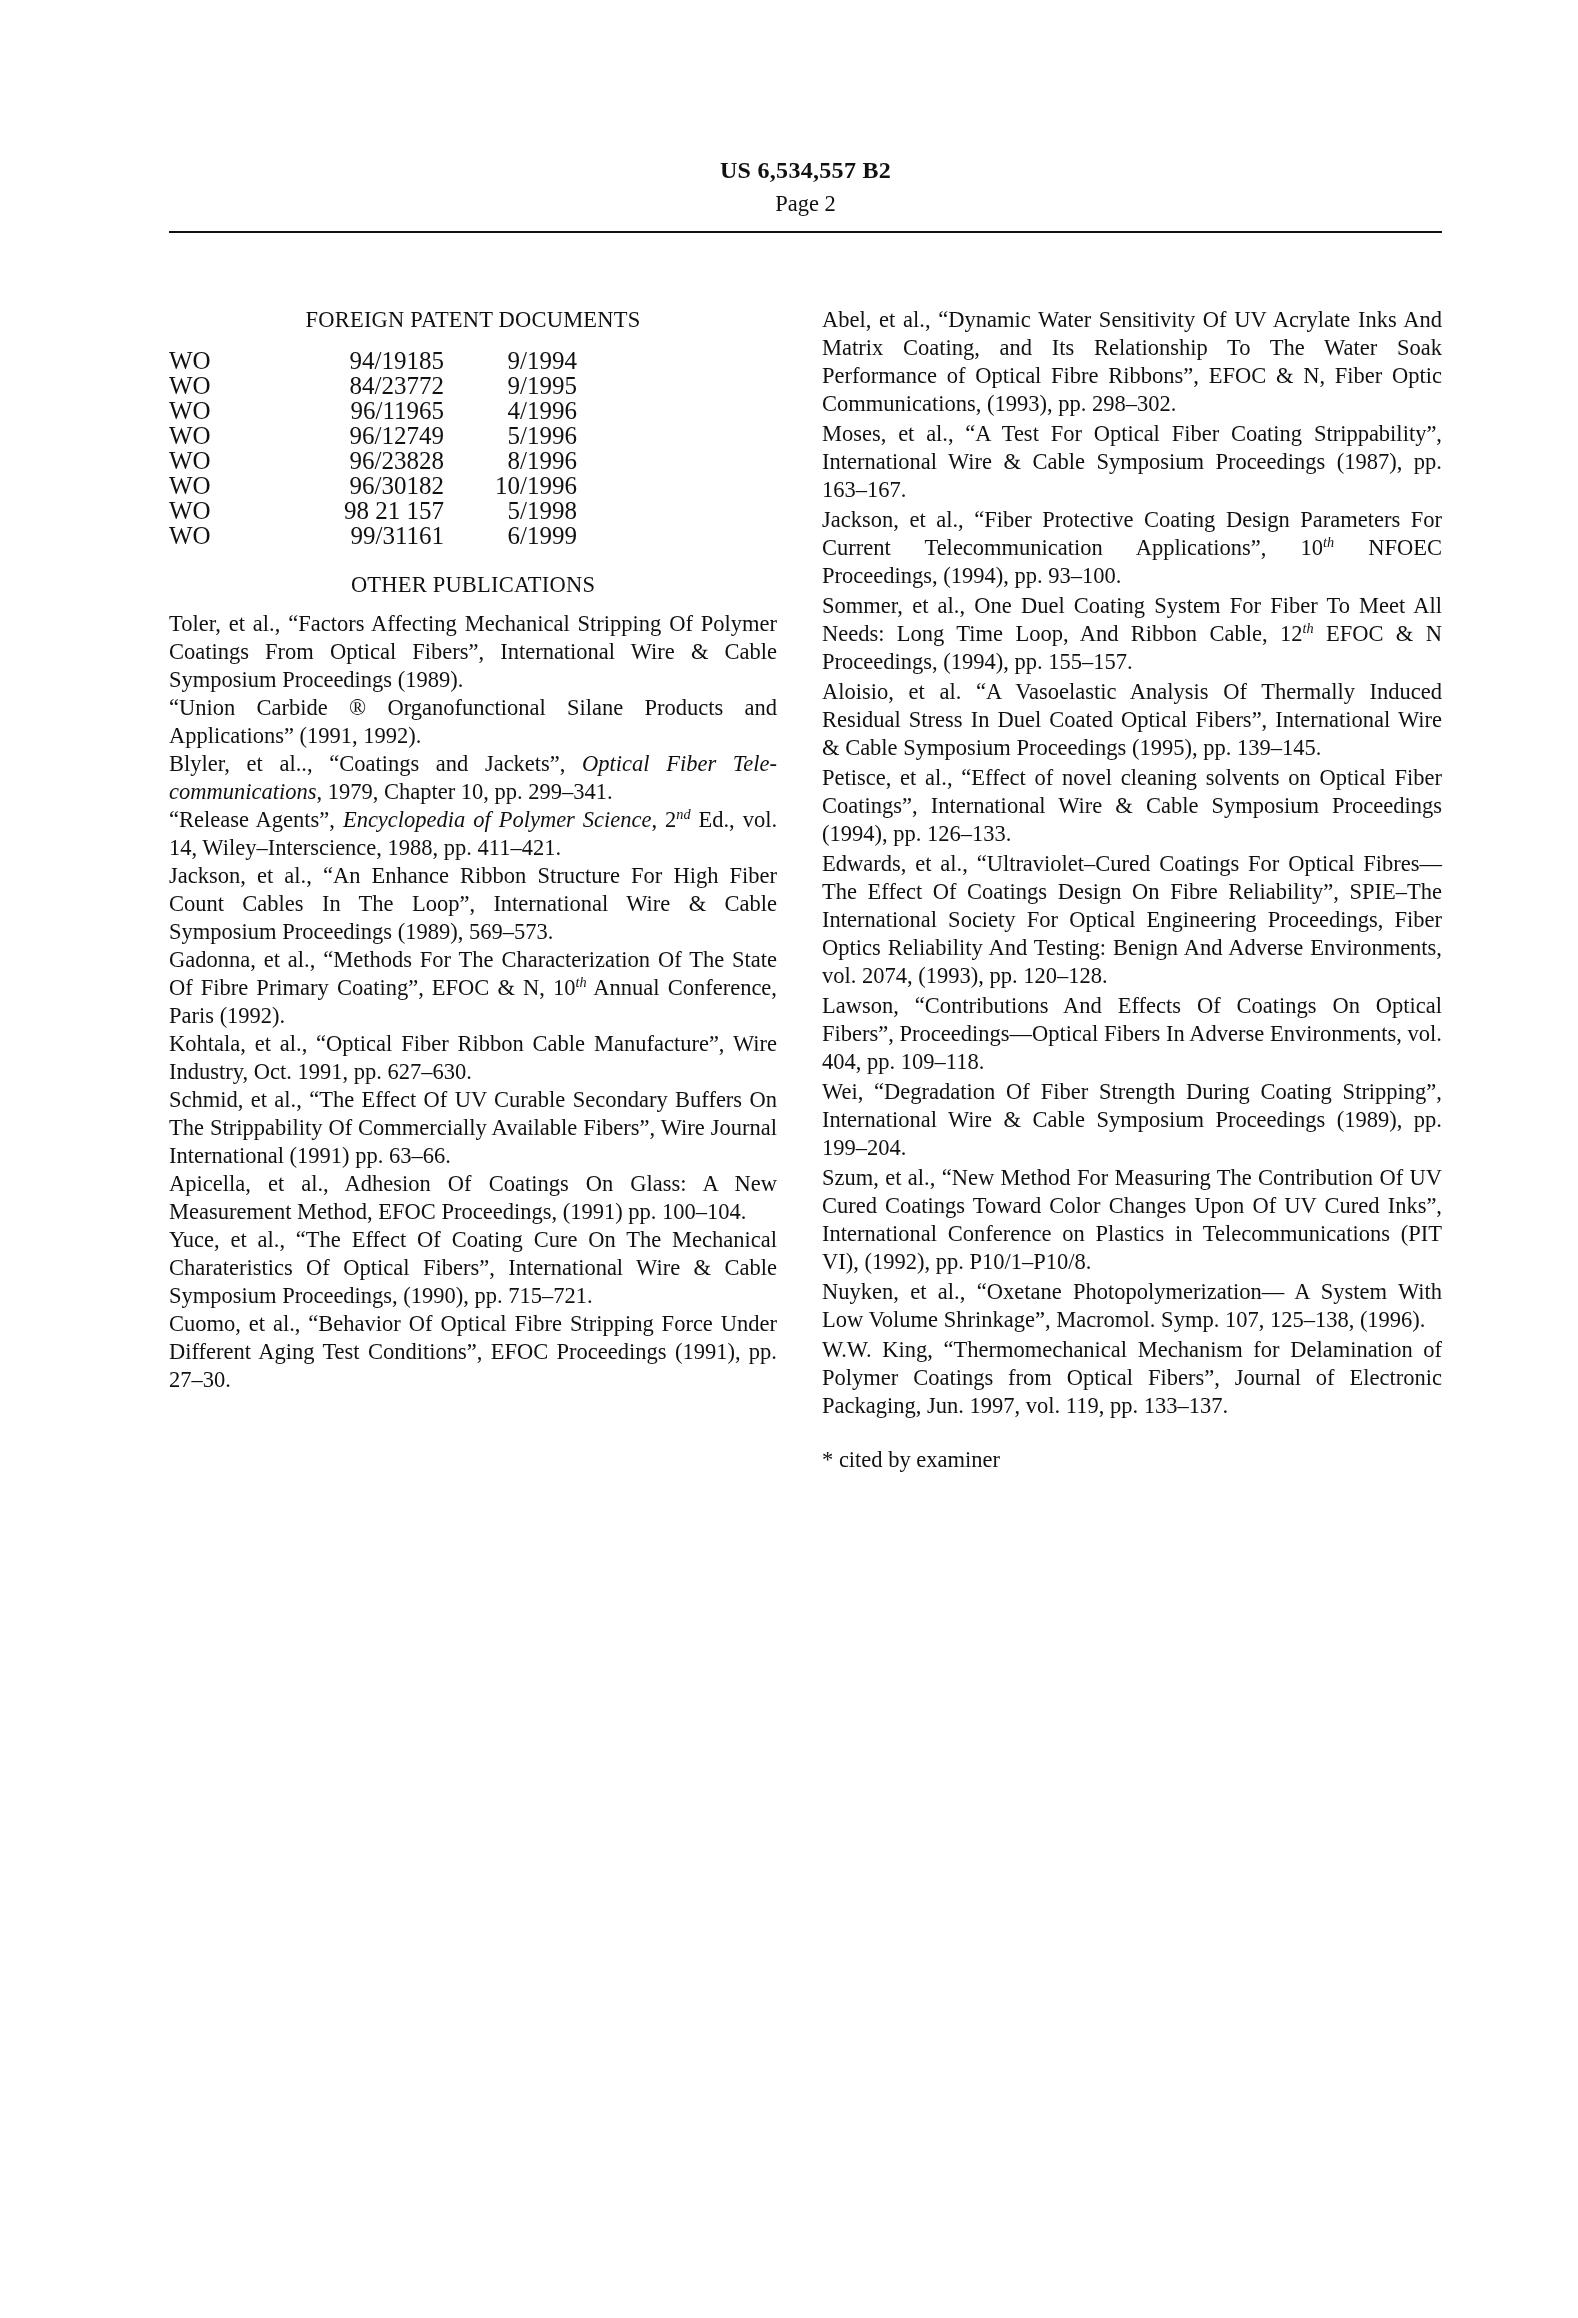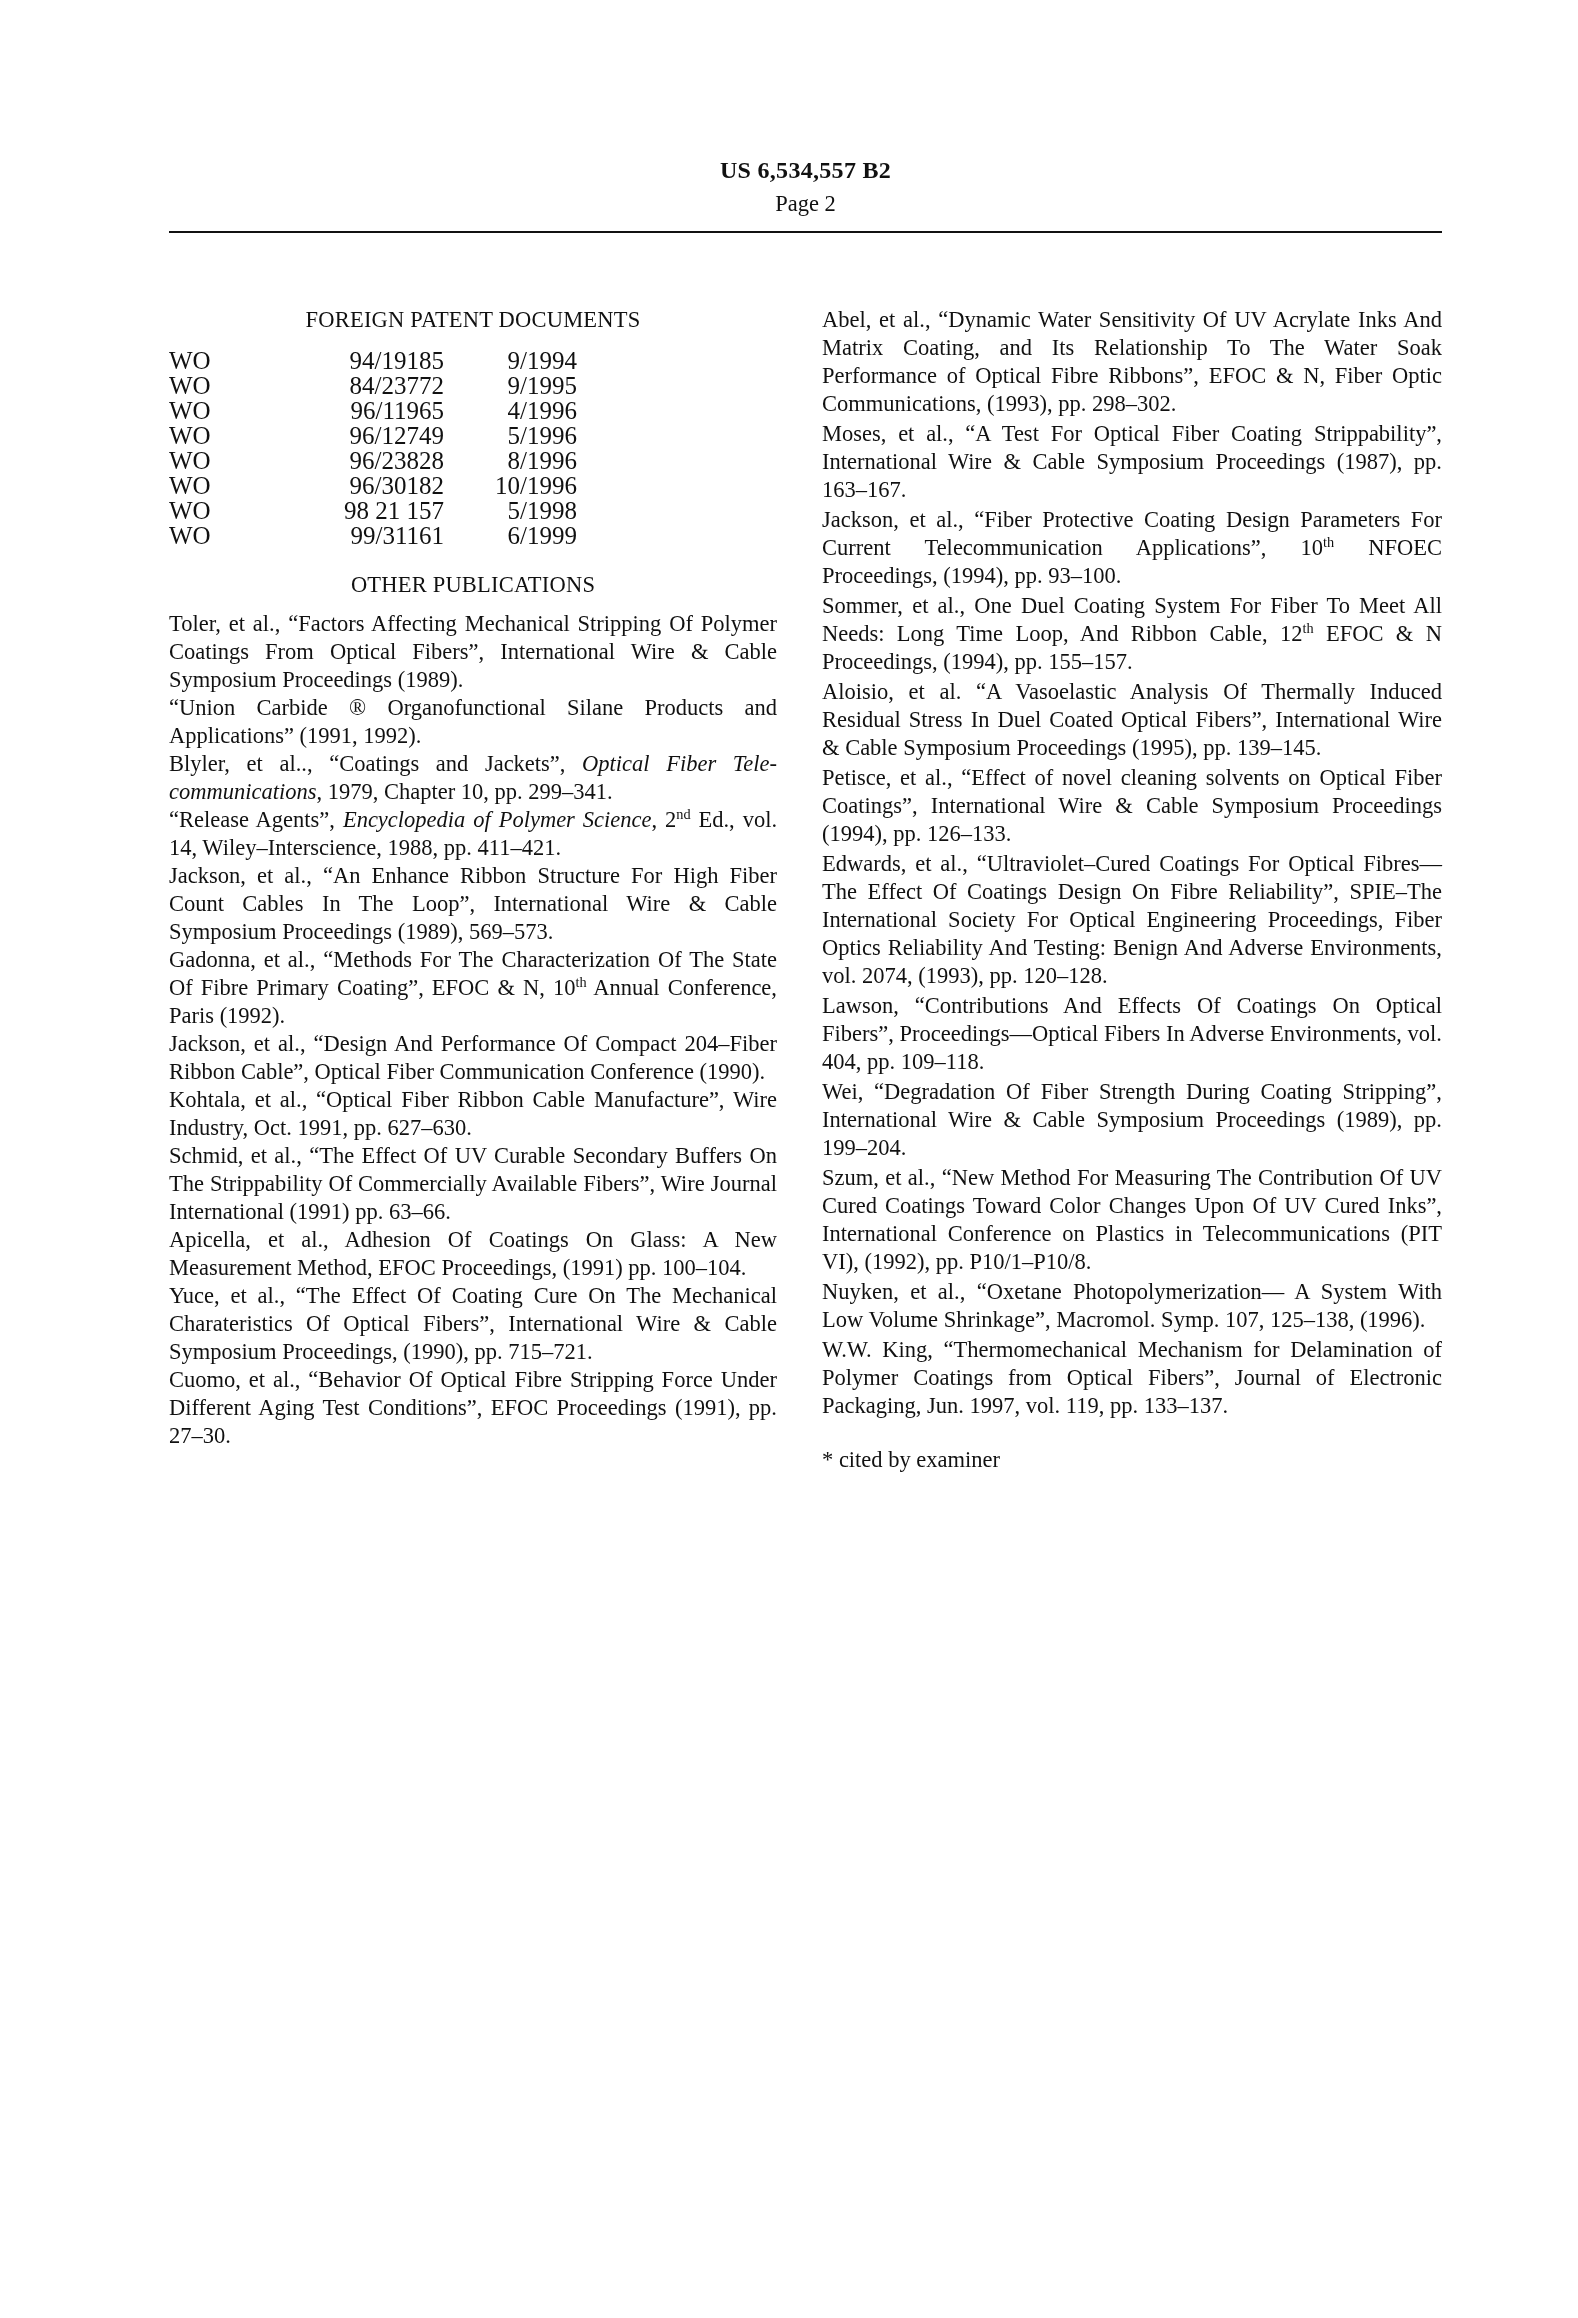--- a/index.html
+++ b/index.html
@@ -16,21 +16,21 @@
   .section-title.other { margin-top: 23px; margin-bottom: 12.2px; }
   .fp-table { border-collapse: collapse; width: 408px; }
   .fp-table td { padding: 0; font-size: 25px; line-height: 25px; height: 25px; }
   .fp-country { width: 136px; text-align: left; }
   .fp-number { width: 139px; text-align: right; }
   .fp-date { width: 133px; text-align: right; }
   .ref { text-align: justify; margin: 0; padding: 0 0 0 0; hyphens: manual; }
   .ref + .ref { margin-top: 0; }
   .col-right .ref { margin-bottom: 2px; }
   .ref i { font-style: italic; }
-  .ref sup { font-size: 14.3px; line-height: 0; vertical-align: super; }
+  .ref sup { font-size: 14.3px; line-height: 0; font-style: italic; vertical-align: super; }
   .footnote { margin-top: 26px; font-size: 22.5px; line-height: 28px; }
 </style>
 </head>
 <body>
 
 <div class="header">
   <div class="patent-number">US 6,534,557 B2</div>
   <div class="page-label">Page 2</div>
 </div>
 <div class="rule"></div>
@@ -82,21 +82,20 @@
       </tbody>
   </table>
   <div class="section-title other">OTHER PUBLICATIONS</div>
   <div id="refs-left">
       <p class="ref"><span>Toler, et al., “Factors Affecting Mechanical Stripping Of Polymer Coatings From Optical Fibers”, International Wire &amp; Cable Symposium Proceedings (1989).</span></p>
       <p class="ref"><span>“Union Carbide ® Organofunctional Silane Products and Applications” (1991, 1992).</span></p>
       <p class="ref"><span>Blyler, et al.., “Coatings and Jackets”, </span><i>Optical Fiber Tele­communications</i><span>, 1979, Chapter 10, pp. 299–341.</span></p>
       <p class="ref"><span>“Release Agents”, </span><i>Encyclopedia of Polymer Science</i><span>, 2</span><sup>nd</sup><span> Ed., vol. 14, Wiley–Interscience, 1988, pp. 411–421.</span></p>
       <p class="ref"><span>Jackson, et al., “An Enhance Ribbon Structure For High Fiber Count Cables In The Loop”, International Wire &amp; Cable Symposium Proceedings (1989), 569–573.</span></p>
       <p class="ref"><span>Gadonna, et al., “Methods For The Characterization Of The State Of Fibre Primary Coating”, EFOC &amp; N, 10</span><sup>th</sup><span> Annual Conference, Paris (1992).</span></p>
-      <p class="ref"><span>Jackson, et al., “Design And Performance Of Compact 204–Fiber Ribbon Cable”, Optical Fiber Communication Conference (1990).</span></p>
       <p class="ref"><span>Kohtala, et al., “Optical Fiber Ribbon Cable Manufacture”, Wire Industry, Oct. 1991, pp. 627–630.</span></p>
       <p class="ref"><span>Schmid, et al., “The Effect Of UV Curable Secondary Buffers On The Strippability Of Commercially Available Fibers”, Wire Journal International (1991) pp. 63–66.</span></p>
       <p class="ref"><span>Apicella, et al., Adhesion Of Coatings On Glass: A New Measurement Method, EFOC Proceedings, (1991) pp. 100–104.</span></p>
       <p class="ref"><span>Yuce, et al., “The Effect Of Coating Cure On The Mechani­cal Charateristics Of Optical Fibers”, International Wire &amp; Cable Symposium Proceedings, (1990), pp. 715–721.</span></p>
       <p class="ref"><span>Cuomo, et al., “Behavior Of Optical Fibre Stripping Force Under Different Aging Test Conditions”, EFOC Proceedings (1991), pp. 27–30.</span></p>
     </div>
 </div>
 
 <div class="col col-right">
   <div id="refs-right">

